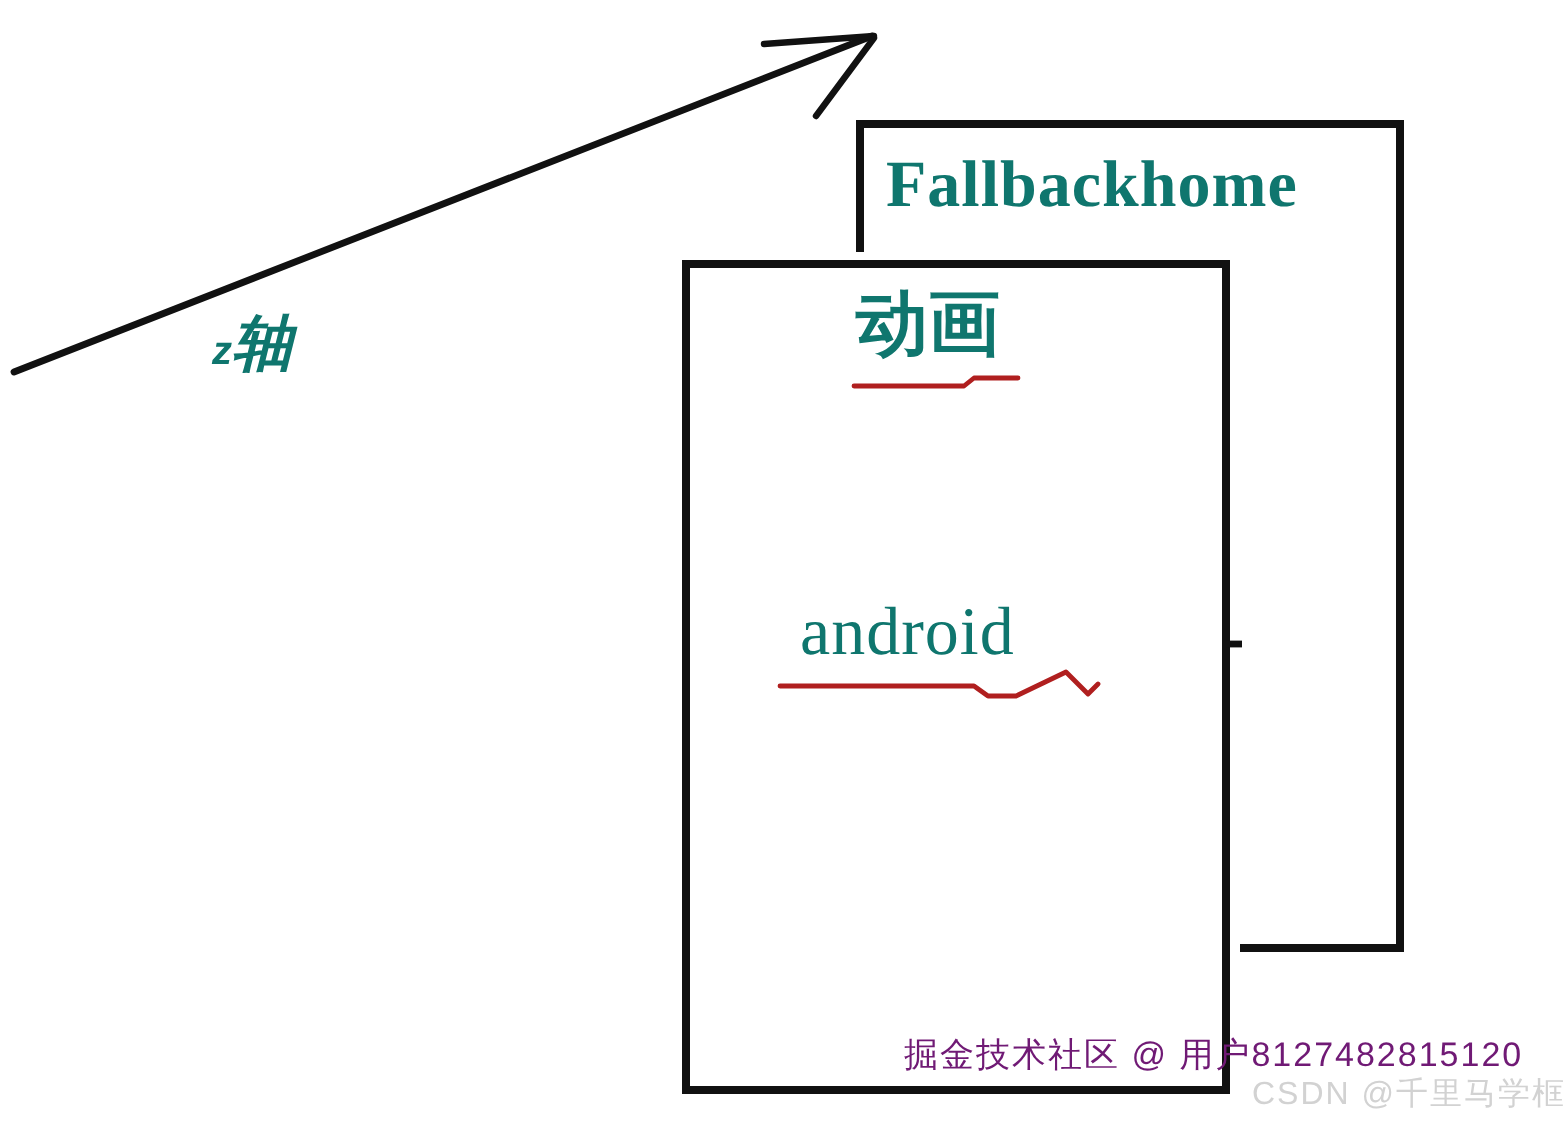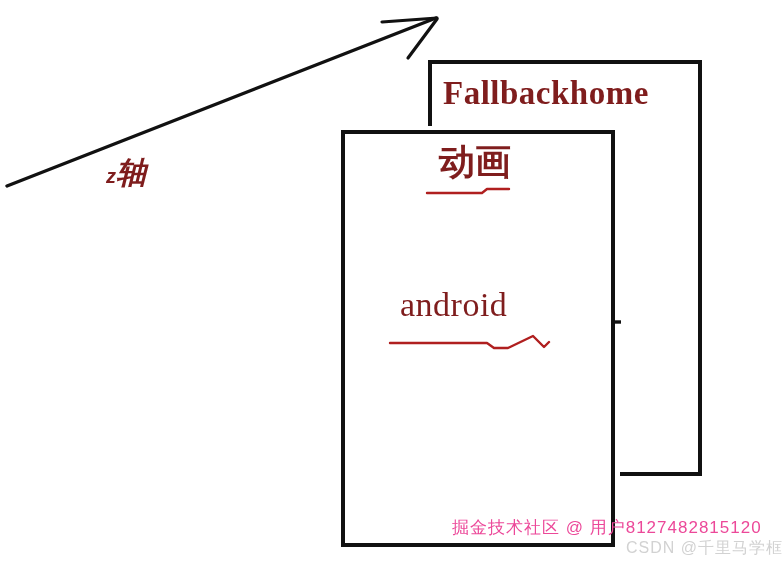--- a/index.html
+++ b/index.html
@@ -19,21 +19,21 @@
   #vector-layer {
     position: absolute;
     left: 0;
     top: 0;
     width: 782px;
     height: 562px;
   }
   .label {
     position: absolute;
     white-space: nowrap;
-    color: #7f1d1d;
+    color: #0f766e;
     line-height: 1;
   }
   #z-axis-label {
     left: 106px;
     top: 158px;
     font-family: "Liberation Sans", sans-serif;
     font-weight: bold;
     font-size: 26px;
     letter-spacing: 0px;
     font-style: italic;
@@ -52,35 +52,34 @@
     font-weight: bold;
     font-size: 33px;
     letter-spacing: 0.5px;
   }
   #donghua-label {
     left: 428px;
     top: 144px;
     font-family: "Liberation Sans", sans-serif;
     font-weight: bold;
     font-size: 36px;
-    margin-left: 11px;
   }
   #android-label {
     left: 400px;
-    top: 288px;
+    top: 300px;
     font-family: "Liberation Serif", serif;
     font-size: 34px;
     letter-spacing: 0.5px;
   }
   #watermark-primary {
     left: 452px;
     top: 519px;
     font-family: "Liberation Sans", sans-serif;
     font-size: 17px;
-    color: #ec4899;
+    color: #701a75;
     letter-spacing: 1px;
   }
   #watermark-secondary {
     left: 626px;
     top: 540px;
     font-family: "Liberation Sans", sans-serif;
     font-size: 16px;
     color: #d2d2d2;
     letter-spacing: 1px;
   }

